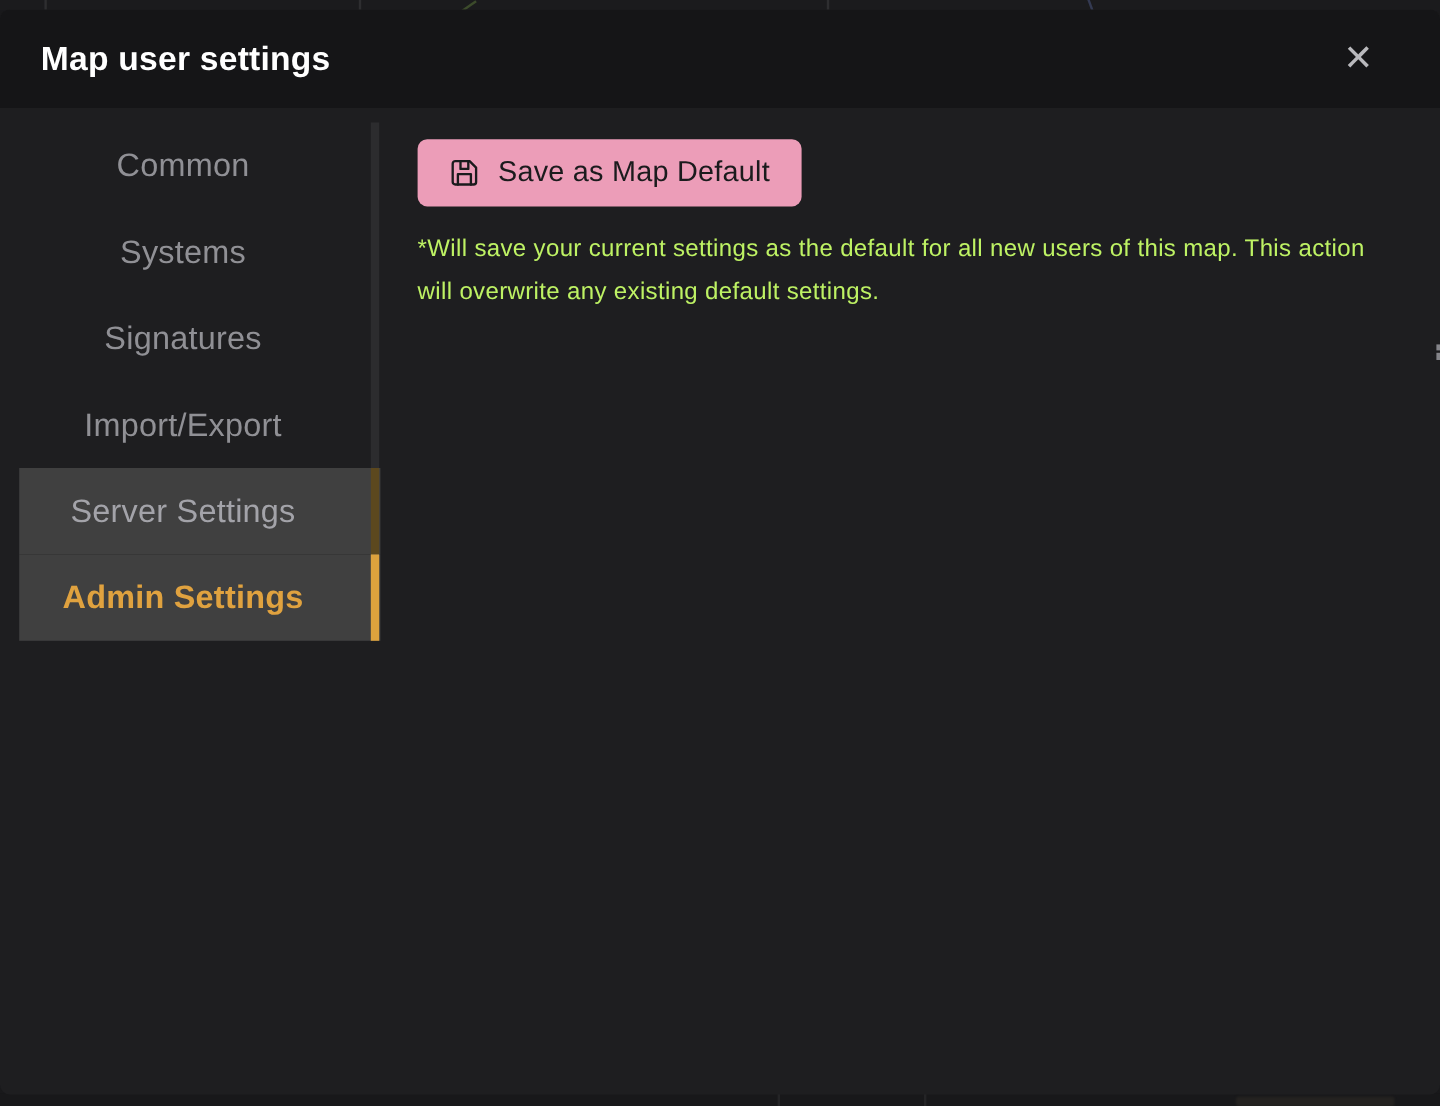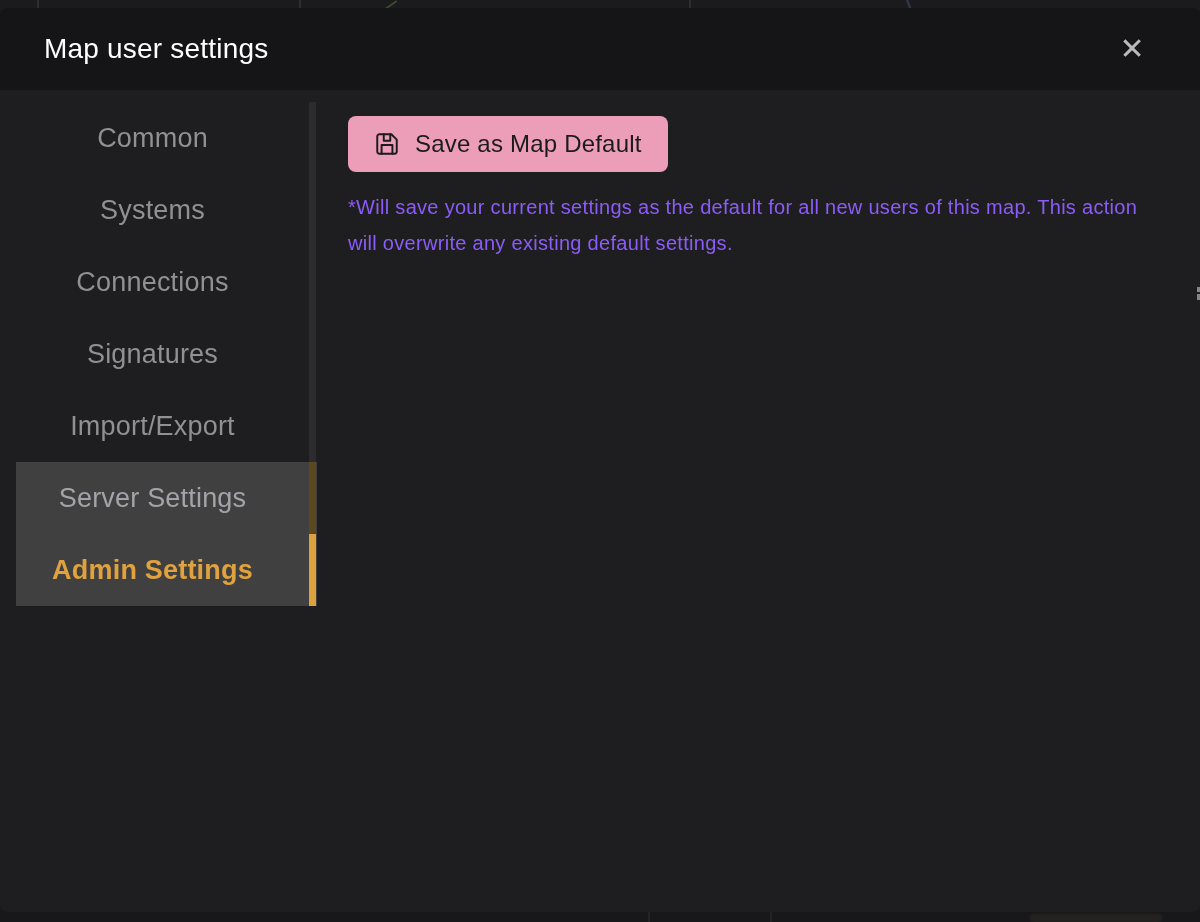--- a/index.html
+++ b/index.html
@@ -30,21 +30,21 @@
     position: absolute; top: 8px; left: 0; right: 0; bottom: 10px;
     background: #1e1e20; border-radius: 8px; overflow: hidden;
     display: flex; flex-direction: column;
   }
   .modal-header {
     height: 82px; flex: none; background: #151517;
     display: flex; align-items: center; justify-content: space-between;
     padding: 0 48px 0 34px;
   }
   .modal-title {
-    color: #ffffff; font-size: 28px; font-weight: 400; letter-spacing: 0.2px; margin-left: 10px;
+    color: #ffffff; font-size: 28px; font-weight: 700; letter-spacing: 0.2px;
   }
   .close-btn {
     width: 40px; height: 40px; border: none; background: transparent;
     color: #b9b9bd; font-size: 30px; line-height: 1; cursor: pointer;
     display: flex; align-items: center; justify-content: center;
     font-family: "DejaVu Sans", sans-serif;
   }
 
   .modal-body { flex: 1; display: flex; }
 
@@ -77,21 +77,21 @@
   .save-btn {
     display: inline-flex; align-items: center; gap: 15px;
     height: 56px; padding: 0 26px; border: none; border-radius: 8px;
     background: #ec9db8; color: #1b1b1d; font-size: 24px; font-weight: 500;
     font-family: "Liberation Sans", sans-serif; cursor: pointer;
     letter-spacing: 0.2px;
   }
   .save-btn svg { flex: none; }
   .note {
     margin-top: 17px; max-width: 800px;
-    color: #8b5cf6; font-size: 20px; line-height: 36px; letter-spacing: 0.3px;
+    color: #bef264; font-size: 20px; line-height: 36px; letter-spacing: 0.3px;
   }
 
   
   .edge-artifact { position: absolute; right: 0; width: 3px; background: #85858a; z-index: 5; }
   .edge-artifact.a1 { top: 287px; height: 5px; }
   .edge-artifact.a2 { top: 294px; height: 6px; }
 </style>
 </head>
 <body>
 
@@ -123,23 +123,20 @@
     <div class="sidebar">
       <ul class="tab-list" id="tab-list">
         <div class="tab-track"></div>
       <li class="tab-item">
             <span>Common</span>
           </li>
           <li class="tab-item">
             <span>Systems</span>
           </li>
           <li class="tab-item">
-            <span>Connections</span>
-          </li>
-          <li class="tab-item">
             <span>Signatures</span>
           </li>
           <li class="tab-item">
             <span>Import/Export</span>
           </li>
           <li class="tab-item highlighted">
             <span class="bar"></span>
             <span>Server Settings</span>
           </li>
           <li class="tab-item active">

